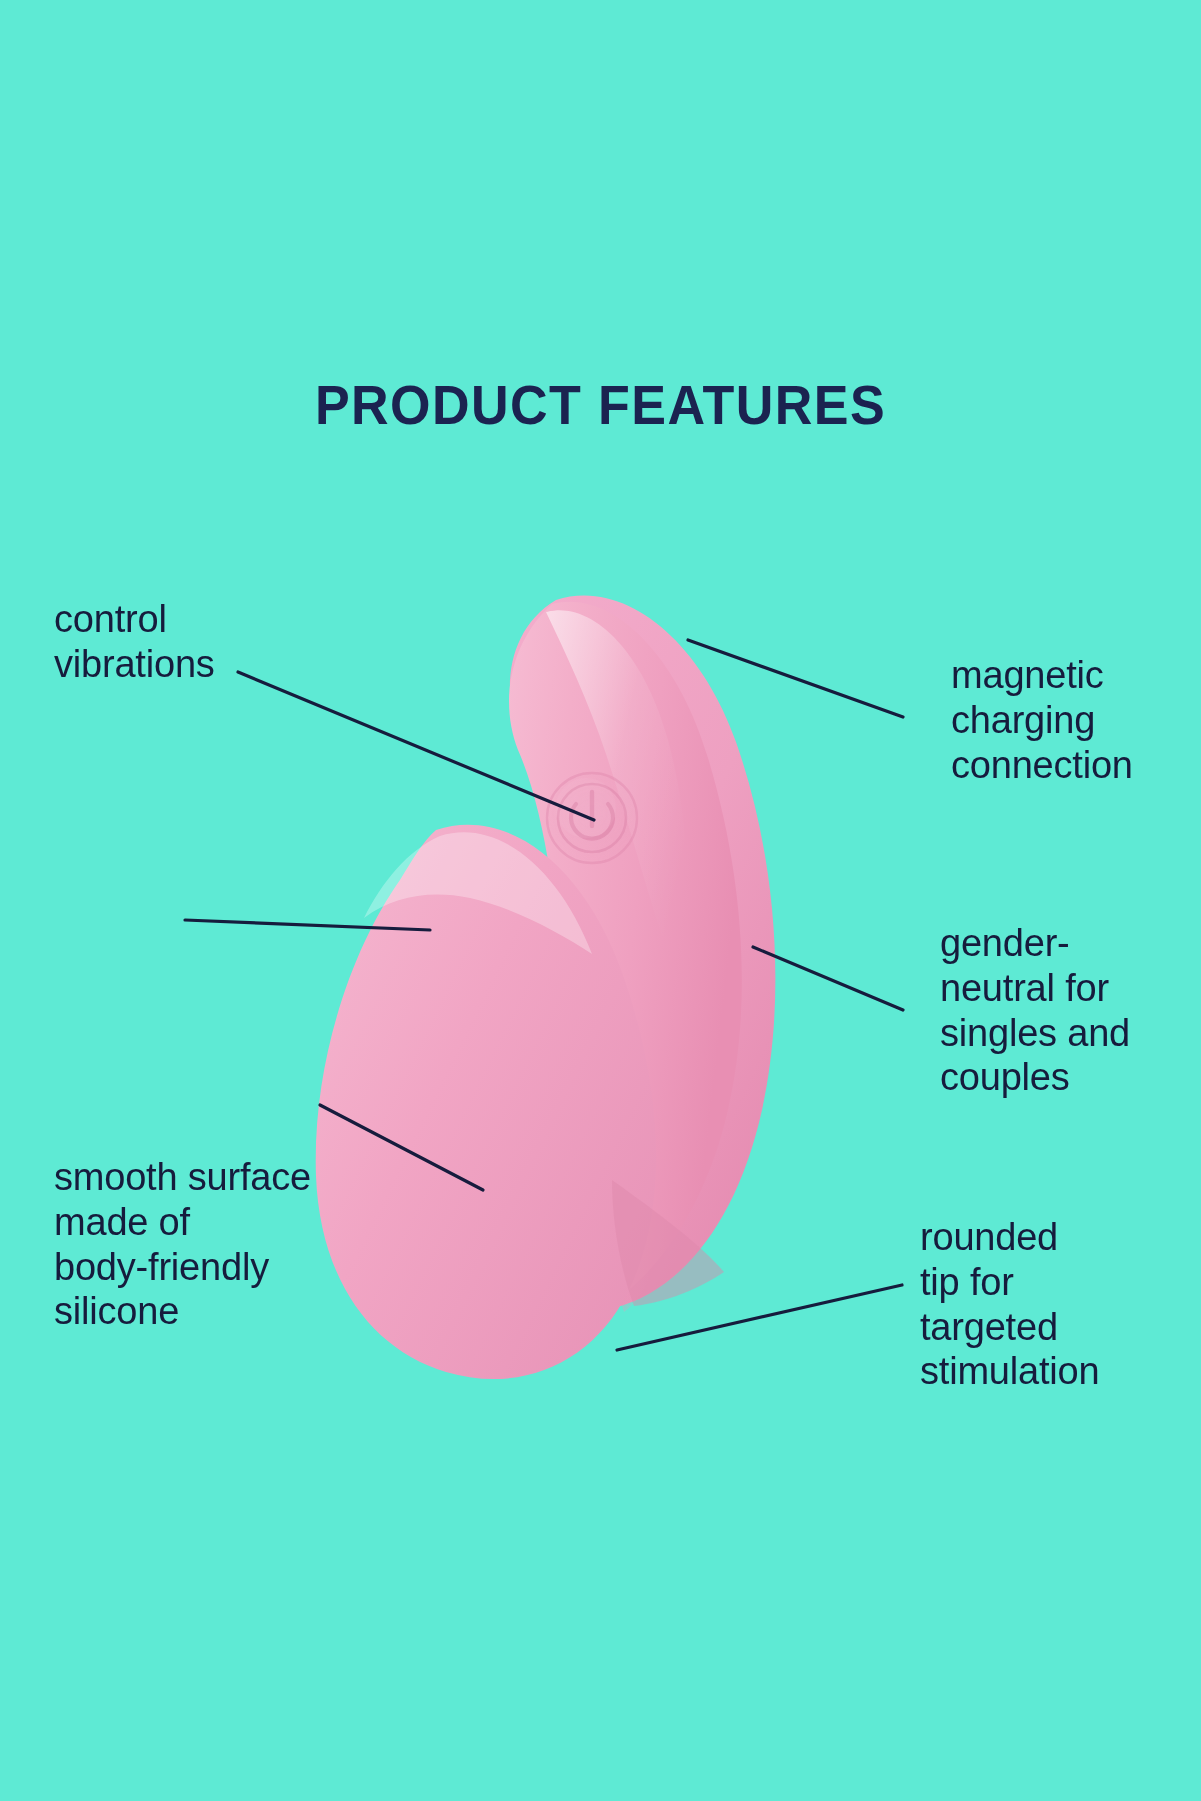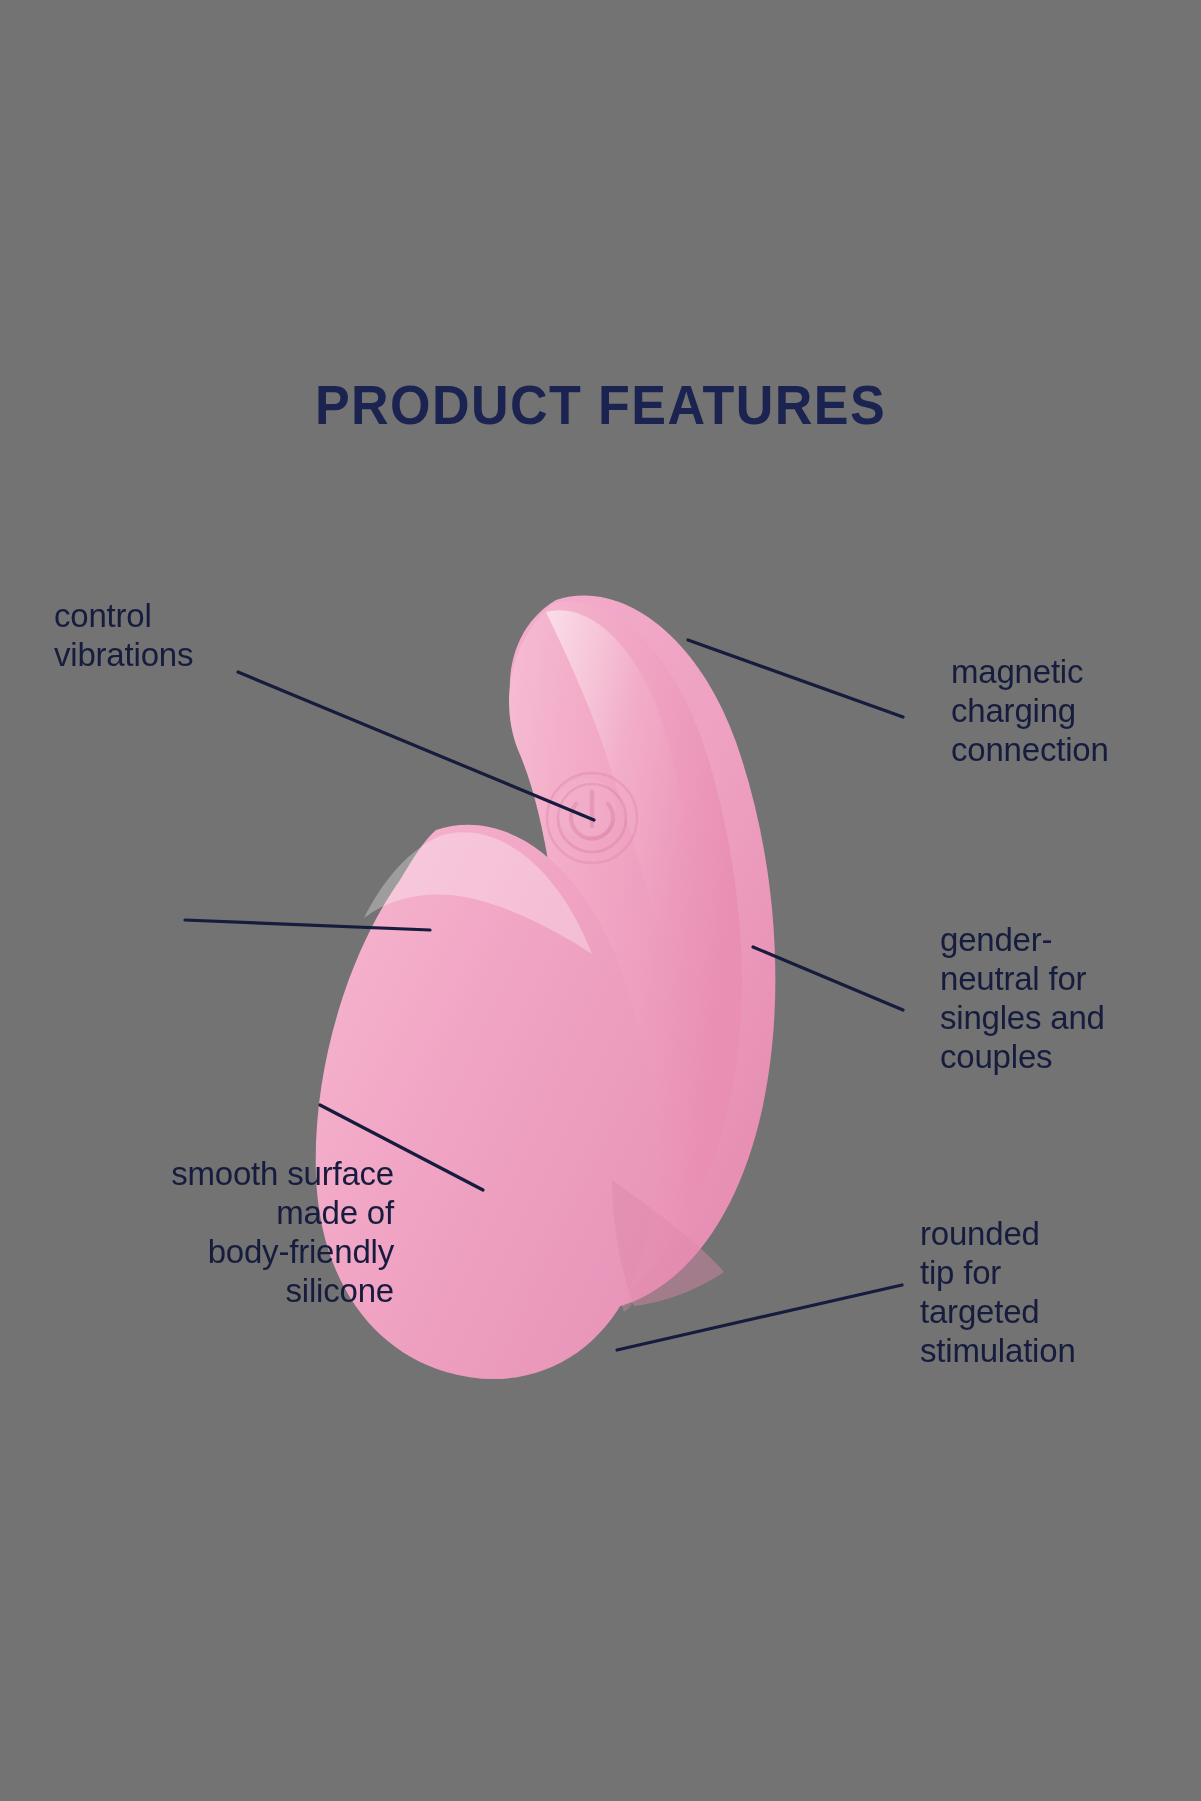--- a/index.html
+++ b/index.html
@@ -8,21 +8,21 @@
     padding: 0;
     background: #ffffff;
   }
   body {
     font-family: "Liberation Sans", "DejaVu Sans", sans-serif;
   }
   #page {
     position: relative;
     width: 1201px;
     height: 1801px;
-    background: #737373;
+    background: #5eead4;
     overflow: hidden;
   }
 
   
   #title {
     position: absolute;
     left: 0;
     top: 372px;
     width: 1201px;
     text-align: center;
@@ -34,32 +34,32 @@
     transform: scaleX(0.93);
     transform-origin: center center;
     white-space: nowrap;
   }
 
   
   .label {
     position: absolute;
     color: #161c3d;
     font-family: "Liberation Sans", "DejaVu Sans", sans-serif;
-    font-size: 33px;
+    font-size: 38px;
     line-height: 1.18;
     font-weight: 400;
     letter-spacing: -0.2px;
     white-space: pre-line;
   }
   .label.left  { text-align: left; }
   .label.right { text-align: left; }
 
   #label-control     { left: 54px;  top: 597px;  width: 300px; }
   #label-versatile   { left: 54px;  top: 855px;  width: 300px; }
-  #label-smooth      { left: 54px;  top: 1155px; width: 340px; text-align: right; }
+  #label-smooth      { left: 54px;  top: 1155px; width: 340px; }
   #label-magnetic    { left: 951px; top: 653px;  width: 280px; }
   #label-gender      { left: 940px; top: 921px;  width: 280px; }
   #label-rounded     { left: 920px; top: 1215px; width: 280px; }
 
   
   #stage {
     position: absolute;
     left: 0;
     top: 0;
     width: 1201px;

